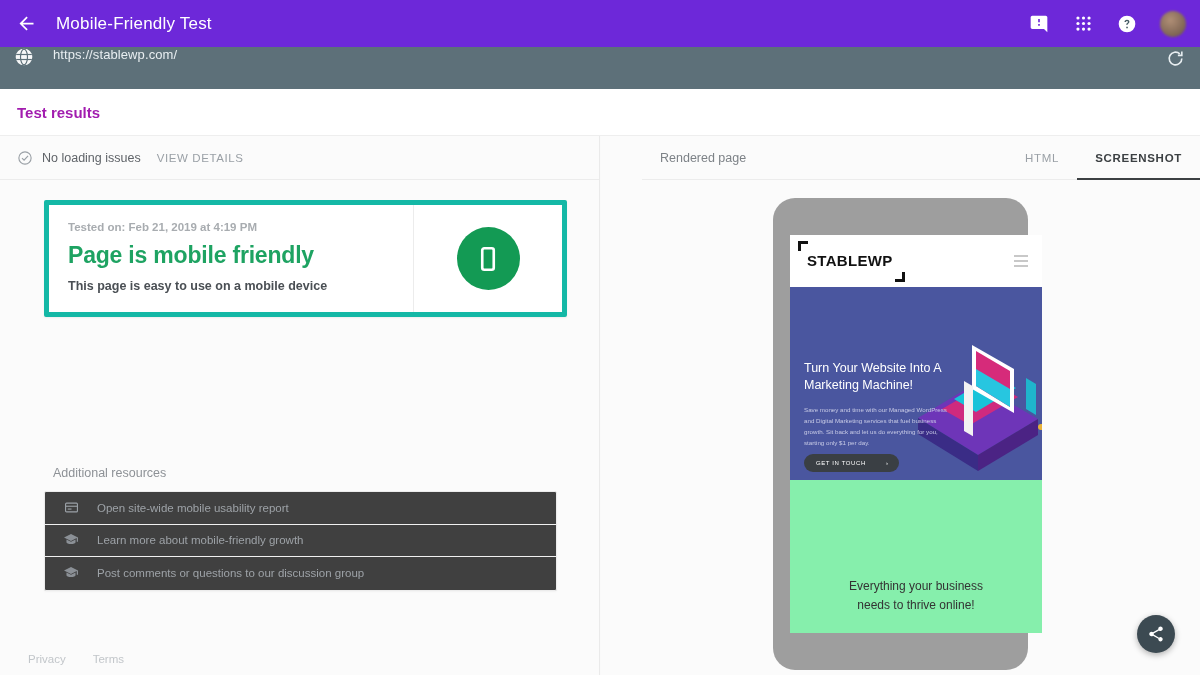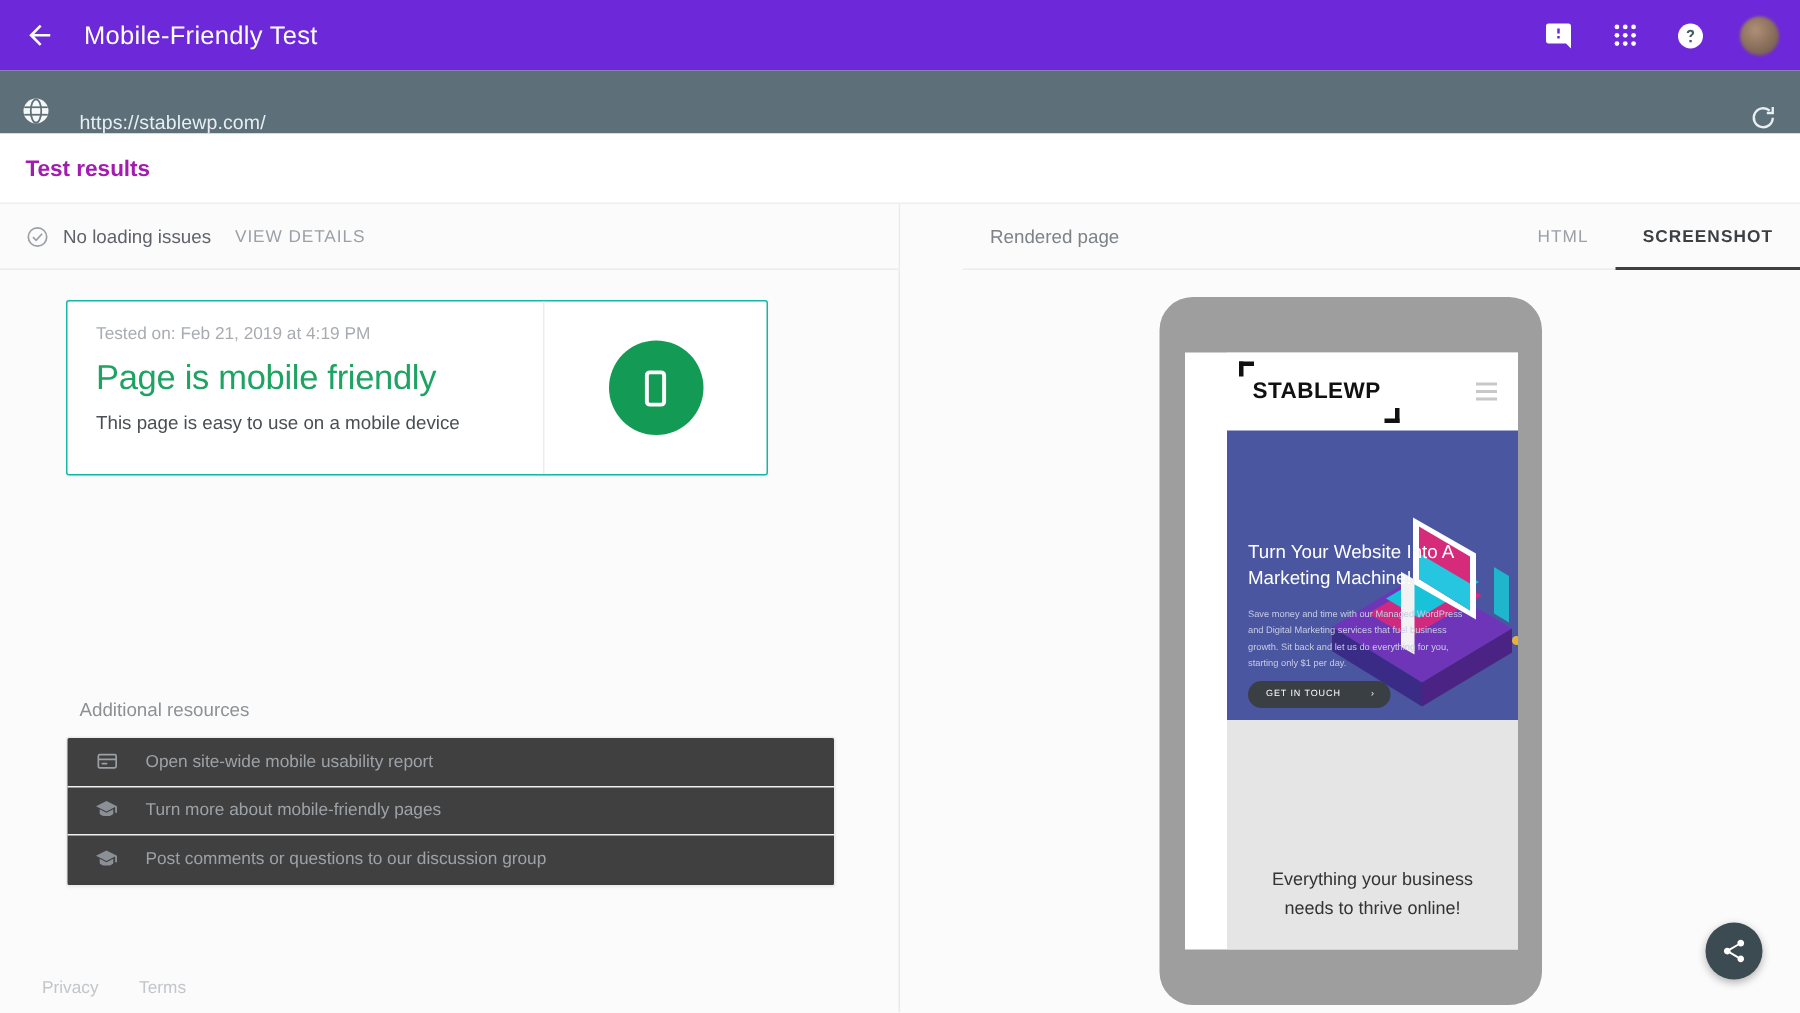--- a/index.html
+++ b/index.html
@@ -31,21 +31,21 @@
   .ic { width: 22px; height: 22px; display: flex; align-items: center; justify-content: center; cursor: pointer; }
   .avatar {
     width: 26px; height: 26px; border-radius: 50%;
     background: radial-gradient(circle at 40% 35%, #b08f76 0%, #7d6453 70%, #5d4c40 100%);
     filter: blur(1.2px);
   }
 
   
   .urlbar {
     position: absolute; top: 47px; left: 0; width: 1200px; height: 42px;
-    background: #5d7079; display: flex; align-items: flex-end;
+    background: #5d7079; display: flex; align-items: flex-start;
   }
   .urlbar .globe { margin-left: 14px; margin-right: 19px; opacity: .95; }
   .url-text { color: #e8eef1; font-size: 13px; letter-spacing: .1px; }
   .reload { margin-left: auto; margin-right: 14px; }
 
   
   .results-bar {
     position: absolute; top: 89px; left: 0; width: 1200px; height: 47px;
     background: #ffffff; display: flex; align-items: center;
     border-bottom: 1px solid #eeeeee;
@@ -68,24 +68,25 @@
     border-bottom: 1px solid #ececec; background: #fbfbfb;
   }
   .status-text { font-size: 12.5px; color: #5f6368; margin-left: 9px; }
   .view-details {
     font-size: 11.5px; color: #9aa0a6; margin-left: 16px;
     letter-spacing: .6px; cursor: pointer;
   }
 
   
   .result-card {
-    position: absolute; top: 64px; left: 44px; width: 468px; height: 117px;
-    background: #ffffff; border: 1px solid #14b8a6; border-radius: 2px;
+    position: absolute; top: 64px; left: 44px; width: 523px; height: 117px;
+    background: #ffffff; border: 5px solid #14b8a6; border-radius: 2px;
     box-shadow: 0 1px 2px rgba(0,0,0,.055);
     display: flex;
+    font-weight: bold;
   }
   .result-main { flex: 1; padding: 16px 0 0 19px; }
   .tested-on { font-size: 11.5px; color: #a8acb0; }
   .verdict { font-size: 23px; color: #1ea362; margin-top: 9px; letter-spacing: -.2px; }
   .verdict-sub { font-size: 12.5px; color: #4a4f54; margin-top: 10px; }
   .result-badge {
     width: 149px; border-left: 1px solid #ececec;
     display: flex; align-items: center; justify-content: center;
   }
   .green-circle {
@@ -136,22 +137,22 @@
     height: 2px; background: #3c4043;
   }
 
   
   .phone {
     position: absolute; top: 62px; left: 172px;
     width: 255px; height: 472px;
     background: #9e9e9e; border-radius: 22px;
   }
   .phone-screen {
-    position: absolute; top: 37px; left: 17px; width: 222px; height: 398px;
-    background: #ffffff; overflow: hidden; padding-left: 28px;
+    position: absolute; top: 37px; left: 17px; width: 252px; height: 398px;
+    background: #ffffff; overflow: hidden;
   }
   .ph-nav {
     height: 52px; background: #ffffff; display: flex; align-items: center;
     position: relative;
   }
   .logo-wrap { position: relative; margin-left: 17px; }
   .logo-text { font-size: 15px; font-weight: bold; color: #111; letter-spacing: .3px; }
   .brk { position: absolute; width: 10px; height: 10px; }
   .brk.tl { border-left: 3px solid #111; border-top: 3px solid #111; top: -11px; left: -9px; }
   .brk.br { border-right: 3px solid #111; border-bottom: 3px solid #111; bottom: -12px; right: -13px; }
@@ -172,21 +173,21 @@
   }
   .cta {
     position: absolute; left: 14px; top: 167px; width: 95px; height: 18px;
     background: #3a3f44; border-radius: 9px; z-index: 4;
     display: flex; align-items: center; cursor: pointer;
   }
   .cta-label { color: #ffffff; font-size: 6px; letter-spacing: .6px; margin-left: 12px; }
   .cta-arrow { color: #ffffff; font-size: 6px; margin-left: auto; margin-right: 11px; }
   .illus { position: absolute; right: -6px; top: 36px; z-index: 2; }
   .ph-bottom {
-    height: 153px; background: #e5e5e5; position: relative;
+    height: 153px; background: #86efac; position: relative;
   }
   .bottom-txt {
     position: absolute; left: 0; right: 0; bottom: 18px; text-align: center;
     font-size: 12px; color: #333; line-height: 1.6;
   }
 
   
   .fab {
     position: absolute; right: 25px; bottom: 22px;
     width: 38px; height: 38px; border-radius: 50%; background: #3c4a52;
@@ -300,21 +301,21 @@
         </div>
         <div class="res-label">Open site-wide mobile usability report</div>
       </div>
       <div class="res-item">
         <div class="res-ic">
           <svg width="16" height="16" viewBox="0 0 24 24" fill="#8b9096">
               <path d="M12 3L1.5 8.2 12 13.4l8.6-4.3v5.6h1.9V8.2L12 3z"></path>
               <path d="M5.2 11.3v3.9c0 1.6 3 2.9 6.8 2.9s6.8-1.3 6.8-2.9v-3.9L12 14.7l-6.8-3.4z"></path>
             </svg>
         </div>
-        <div class="res-label">Turn more about mobile-friendly pages</div>
+        <div class="res-label">Learn more about mobile-friendly growth</div>
       </div>
       <div class="res-item">
         <div class="res-ic">
           <svg width="16" height="16" viewBox="0 0 24 24" fill="#8b9096">
               <path d="M12 3L1.5 8.2 12 13.4l8.6-4.3v5.6h1.9V8.2L12 3z"></path>
               <path d="M5.2 11.3v3.9c0 1.6 3 2.9 6.8 2.9s6.8-1.3 6.8-2.9v-3.9L12 14.7l-6.8-3.4z"></path>
             </svg>
         </div>
         <div class="res-label">Post comments or questions to our discussion group</div>
       </div>

